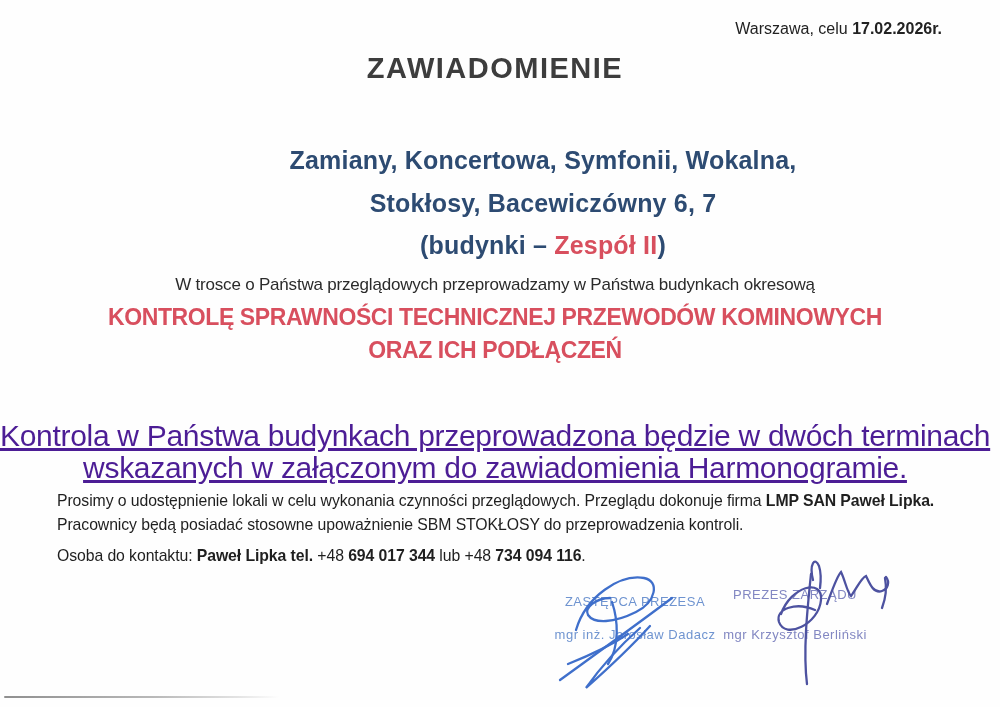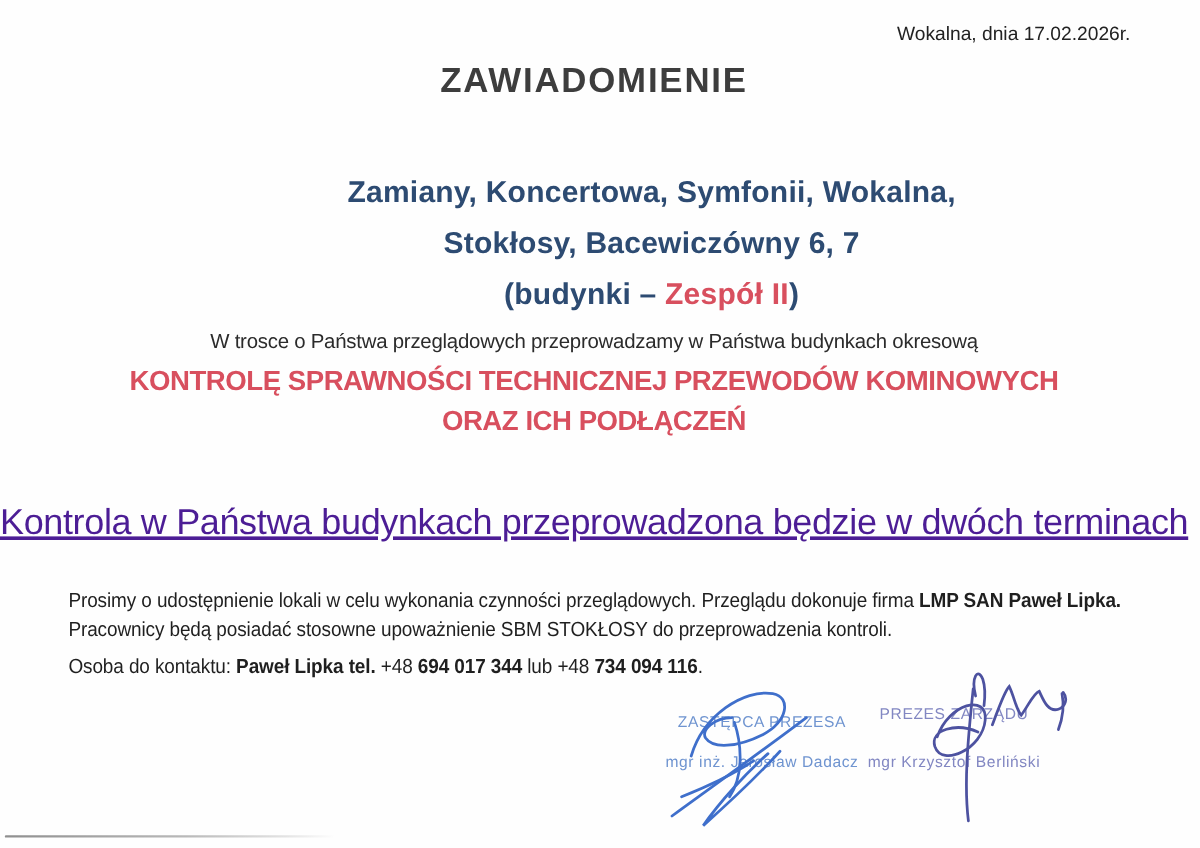--- a/index.html
+++ b/index.html
@@ -8,21 +8,21 @@
     width:1000px;height:707px;
     margin:0 auto;
     background:#fefefe;
     font-family:"Liberation Sans", sans-serif;
     color:#2a2a2a;
     overflow:hidden;
   }
   .abs{position:absolute;}
   .centerline{left:0;width:990px;text-align:center;white-space:nowrap;}
   .date-line{top:20px;right:58px;font-size:16px;color:#222;}
-  .date-line b{font-weight:400;}
+  .date-line b{font-weight:700;}
   .doc-title{top:52px;font-size:29px;font-weight:700;color:#3d3d3d;letter-spacing:1.5px;}
   .intro{top:108px;font-size:22px;color:#2d2d2d;}
   .street{font-size:25px;font-weight:700;color:#2d4b72;letter-spacing:.2px;padding-left:48px;}
   .street1{top:146px;}
   .street2{top:189px;}
   .groupline{top:231px;}
   .red{color:#d84f5e;}
   .care{top:275px;font-size:17px;color:#2b2b2b;letter-spacing:-0.2px;}
   .insp{font-size:23px;font-weight:700;color:#d84f5e;letter-spacing:-0.4px;}
   .insp1{top:304px;}
@@ -55,37 +55,38 @@
     top:696px;left:4px;width:275px;height:2px;
     background:linear-gradient(to right,#8f8f8f,#b9b9b9 55%,#e3e3e3 85%,transparent);
     border-radius:1px;
   }
 </style>
 </head>
 <body>
 
 <div class="page">
 
-  <div class="abs date-line"><span>Wokalna, dnia </span><b>17.02.2026r.</b></div>
+  <div class="abs date-line"><span>Warszawa, celu </span><b>17.02.2026r.</b></div>
 
   <div class="abs centerline doc-title">ZAWIADOMIENIE</div>
 
 
   <div class="abs centerline street street1">Zamiany, Koncertowa, Symfonii, Wokalna,</div>
   <div class="abs centerline street street2">Stokłosy, Bacewiczówny 6, 7</div>
 
   <div class="abs centerline street groupline"><span>(budynki – </span><span class="red">Zespół II</span><span>)</span></div>
 
   <div class="abs centerline care">W trosce o Państwa przeglądowych przeprowadzamy w Państwa budynkach okresową</div>
 
   <div class="abs centerline insp insp1">KONTROLĘ SPRAWNOŚCI TECHNICZNEJ PRZEWODÓW KOMINOWYCH</div>
   <div class="abs centerline insp insp2">ORAZ ICH PODŁĄCZEŃ</div>
 
 
   <div class="abs centerline sched sched1">Kontrola w Państwa budynkach przeprowadzona będzie w dwóch terminach</div>
+  <div class="abs centerline sched sched2">wskazanych w załączonym do zawiadomienia Harmonogramie.</div>
 
   <div class="abs bodypar">
     <span>Prosimy o udostępnienie lokali w celu wykonania czynności przeglądowych. Przeglądu dokonuje firma </span><b>LMP SAN Paweł Lipka.</b><br>
     <span>Pracownicy będą posiadać stosowne upoważnienie SBM STOKŁOSY do przeprowadzenia kontroli.</span>
   </div>
 
   <div class="abs contact"><span>Osoba do kontaktu: </span><b>Paweł Lipka tel.</b><span> +48 </span><b>694 017 344</b><span> lub +48 </span><b>734 094 116</b><span>.</span></div>
 
   <div class="abs stamp stamp-left" style="left:540px;top:594px;">ZASTĘPCA PREZESA</div>
   <div class="abs stamp stamp-left" style="left:540px;top:627px;">mgr inż. Jarosław Dadacz</div>

